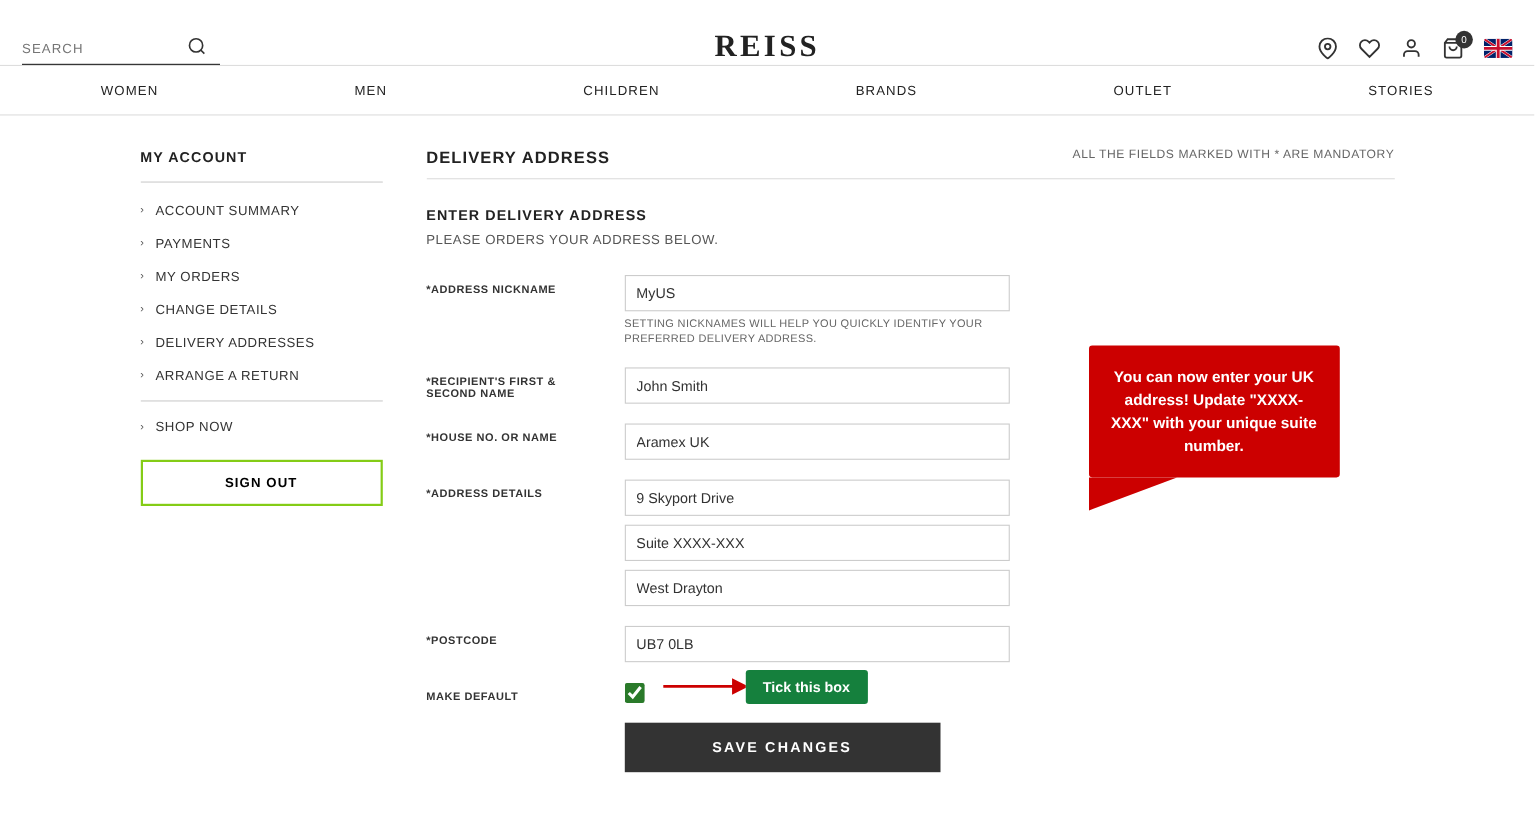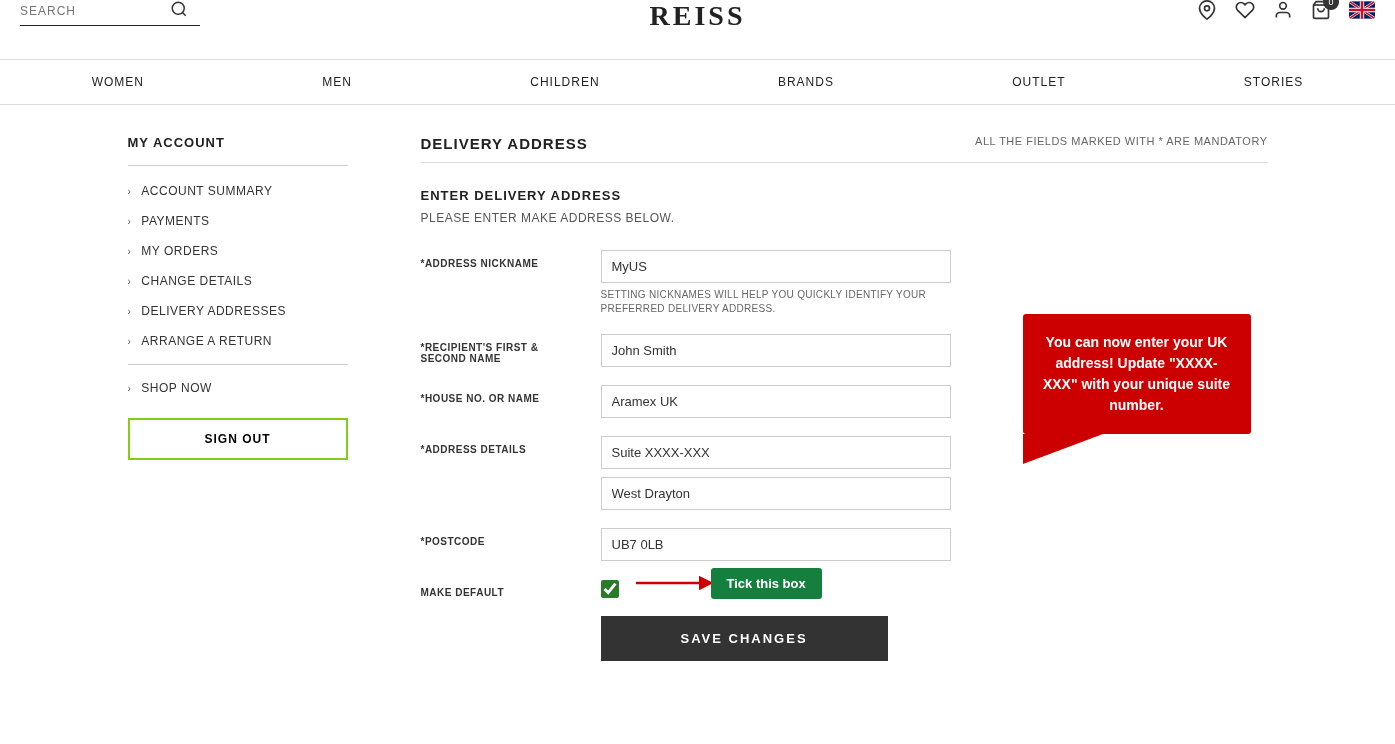--- a/index.html
+++ b/index.html
@@ -1,21 +1,21 @@
 <!DOCTYPE html>
 <html><head>
   <meta charset="utf-8">
   <style>
     * { margin: 0; padding: 0; box-sizing: border-box; }
     body { font-family: Arial, sans-serif; background: #fff; color: #222; font-size: 13px; }
 
     
     .top-bar {
       display: flex;
-      align-items: flex-start;
+      align-items: flex-end;
       justify-content: space-between;
       padding: 0 20px;
       height: 60px;
       border-bottom: 1px solid #ddd;
       gap: 16px;
     }
     .search-area {
       display: flex;
       align-items: center;
       border-bottom: 1px solid #222;
@@ -156,21 +156,20 @@
       letter-spacing: 1px;
       text-transform: uppercase;
       cursor: pointer;
       text-align: center;
       font-weight: bold;
     }
 
     
     .form-area {
       flex: 1;
-      margin-left: 33px;
     }
     .form-header {
       display: flex;
       justify-content: space-between;
       align-items: flex-start;
       margin-bottom: 25px;
       padding-bottom: 10px;
       border-bottom: 1px solid #ddd;
     }
     .delivery-address-title {
@@ -404,21 +403,21 @@
     <button class="sign-out-btn">SIGN OUT</button>
   </aside>
 
   <main class="form-area">
     <div class="form-header">
       <div class="delivery-address-title">DELIVERY ADDRESS</div>
       <div class="mandatory-note">ALL THE FIELDS MARKED WITH * ARE MANDATORY</div>
     </div>
 
     <div class="enter-address-title">ENTER DELIVERY ADDRESS</div>
-    <div class="enter-address-subtitle">PLEASE ENTER MAKE ADDRESS BELOW.</div>
+    <div class="enter-address-subtitle">PLEASE ORDERS YOUR ADDRESS BELOW.</div>
 
     <div class="form-row">
       <div class="form-label">*ADDRESS NICKNAME</div>
       <div class="form-field-wrap">
         <input class="form-input" type="text" value="MyUS" style="">
         <div class="form-hint">SETTING NICKNAMES WILL HELP YOU QUICKLY IDENTIFY YOUR PREFERRED DELIVERY ADDRESS.</div>
       </div>
     </div>
 
     <div class="form-row" style="position:relative;">
@@ -433,20 +432,21 @@
     <div class="form-row">
       <div class="form-label">*HOUSE NO. OR NAME</div>
       <div class="form-field-wrap">
         <input class="form-input" type="text" value="Aramex UK" style="">
       </div>
     </div>
 
     <div class="form-row">
       <div class="form-label">*ADDRESS DETAILS</div>
       <div class="address-fields">
+        <input class="form-input" type="text" value="9 Skyport Drive" style="">
         <input class="form-input" type="text" value="Suite XXXX-XXX" style="">
         <input class="form-input" type="text" value="West Drayton" style="">
       </div>
     </div>
 
     <div class="form-row">
       <div class="form-label">*POSTCODE</div>
       <div class="form-field-wrap">
         <input class="form-input" type="text" value="UB7 0LB" style="">
       </div>

